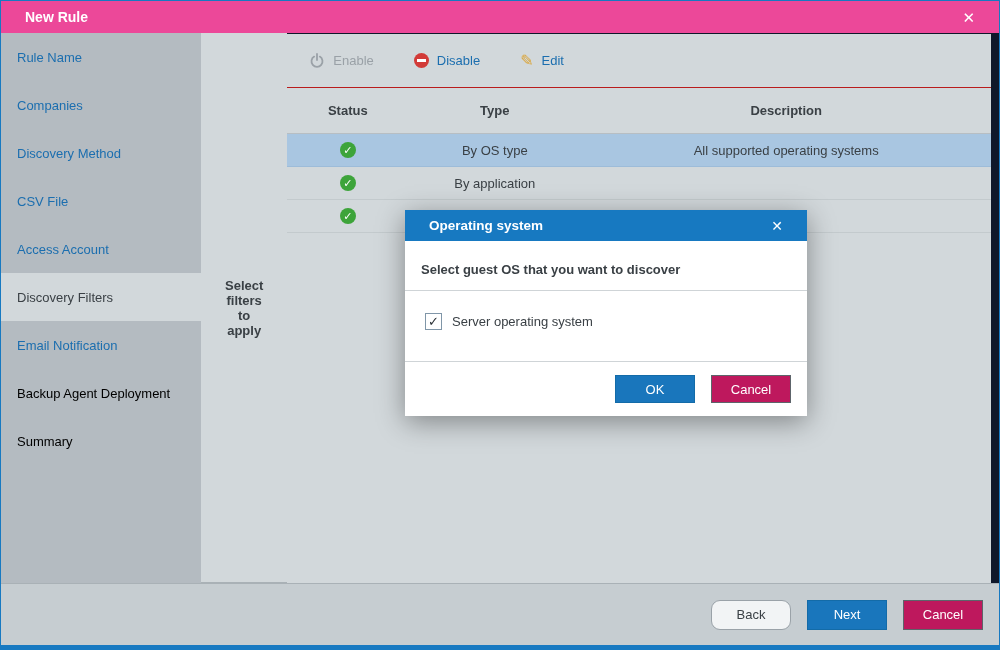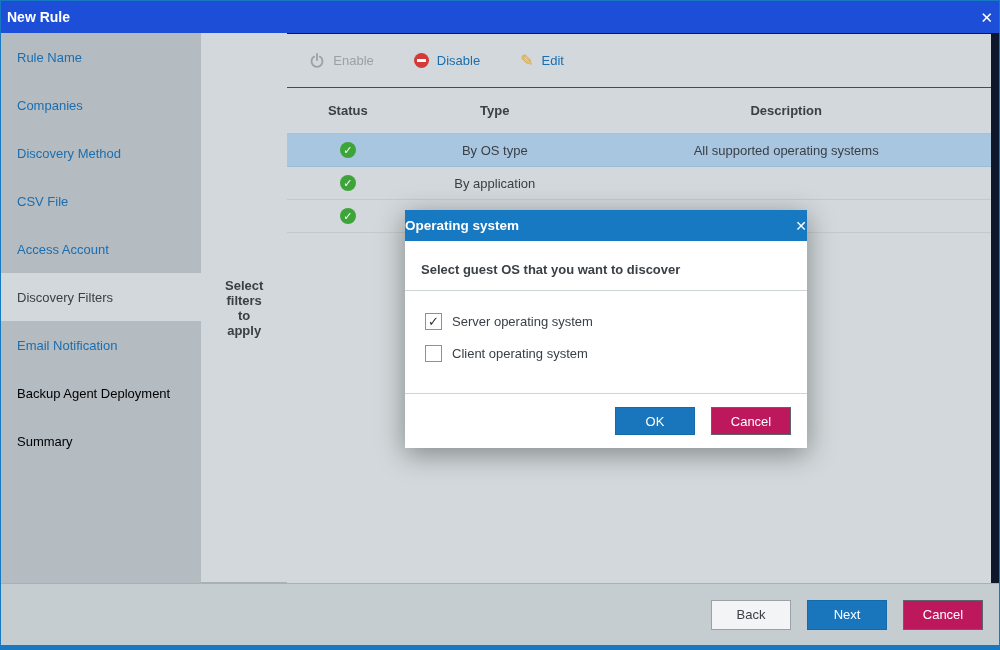--- a/index.html
+++ b/index.html
@@ -15,23 +15,23 @@
     width: 1000px; height: 650px;
     display: flex; flex-direction: column;
     border: 1px solid #1779c1;
     border-bottom-width: 5px;
     background: #cbd1d5;
     overflow: hidden;
   }
   
   .titlebar {
     flex: 0 0 32px;
-    background: #1d4ed8; color: #fff;
+    background: #ec4899; color: #fff;
     display: flex; align-items: center;
-    padding: 0 6px;
+    padding: 0 24px;
     justify-content: center;
   }
   .titlebar .title { font-size: 14px; font-weight: bold; }
   .titlebar .close { margin-left: auto; font-size: 15px; cursor: pointer; line-height: 1; }
   
   .body { flex: 1; display: flex; min-height: 0; }
   .sidebar { flex: 0 0 200px; background: #b4bbc1; }
   .side-item {
     height: 48px; display: flex; align-items: center;
     padding: 0 16px; color: #1b6eaf; position: relative; cursor: pointer;
@@ -93,33 +93,33 @@
     flex: 0 0 62px; background: #c6cdd1;
     border-top: 1px solid #a9b1b6;
     display: flex; align-items: center; justify-content: flex-end;
     gap: 16px; padding: 0 16px;
   }
   .btn {
     min-width: 80px; height: 30px;
     display: inline-flex; align-items: center; justify-content: center;
     font-size: 13px; cursor: pointer; border: 1px solid transparent;
   }
-  .btn.light { background: #f2f4f5; border-color: #9aa2a8; color: #3a4045; }
+  .btn.light { background: #f2f4f5; border-color: #9aa2a8; color: #3a4045; border-radius: 9px; }
   .btn.primary { background: #1976bc; border-color: #136ba8; color: #fff; }
   .btn.dark { background: #be185d; border-color: #5d646a; color: #fff; }
   
   .modal {
     position: absolute; left: 404px; top: 209px; width: 402px;
     background: #fff;
     box-shadow: 0 6px 26px rgba(0,0,0,0.38);
     z-index: 10;
   }
   .modal-titlebar {
     height: 31px; background: #1779c1; color: #fff;
-    display: flex; align-items: center; padding: 0 0;
+    display: flex; align-items: center; padding: 0 24px;
     font-weight: bold; font-size: 13.5px;
   }
   .modal-titlebar .close { margin-left: auto; font-size: 14px; cursor: pointer; line-height: 1; }
   .modal-subtitle { padding: 13px 16px; font-weight: bold; border-bottom: 1px solid #cfd4d7; margin-top: 8px; }
   .modal-body { padding: 22px 20px 16px; }
   .opt { display: flex; align-items: center; gap: 10px; margin-bottom: 15px; cursor: pointer; }
   .cb {
     width: 17px; height: 17px; border: 1px solid #8096a8; background: #fff;
     display: inline-flex; align-items: center; justify-content: center;
     font-size: 13px; font-weight: bold; color: #2c3136; line-height: 1;
@@ -233,24 +233,20 @@
     <div class="modal-titlebar">
       <span>Operating system</span>
       <span class="close">✕</span>
     </div>
     <div class="modal-subtitle">Select guest OS that you want to discover</div>
     <div class="modal-body">
       <div class="opt">
         <span class="cb">✓</span>
         <span>Server operating system</span>
       </div>
-      <div class="opt">
-        <span class="cb"></span>
-        <span>Client operating system</span>
-      </div>
     </div>
     <div class="modal-footer">
       <div class="btn primary small">OK</div>
       <div class="btn dark small">Cancel</div>
     </div>
   </div>
 
 </div>
 
 </body></html>

